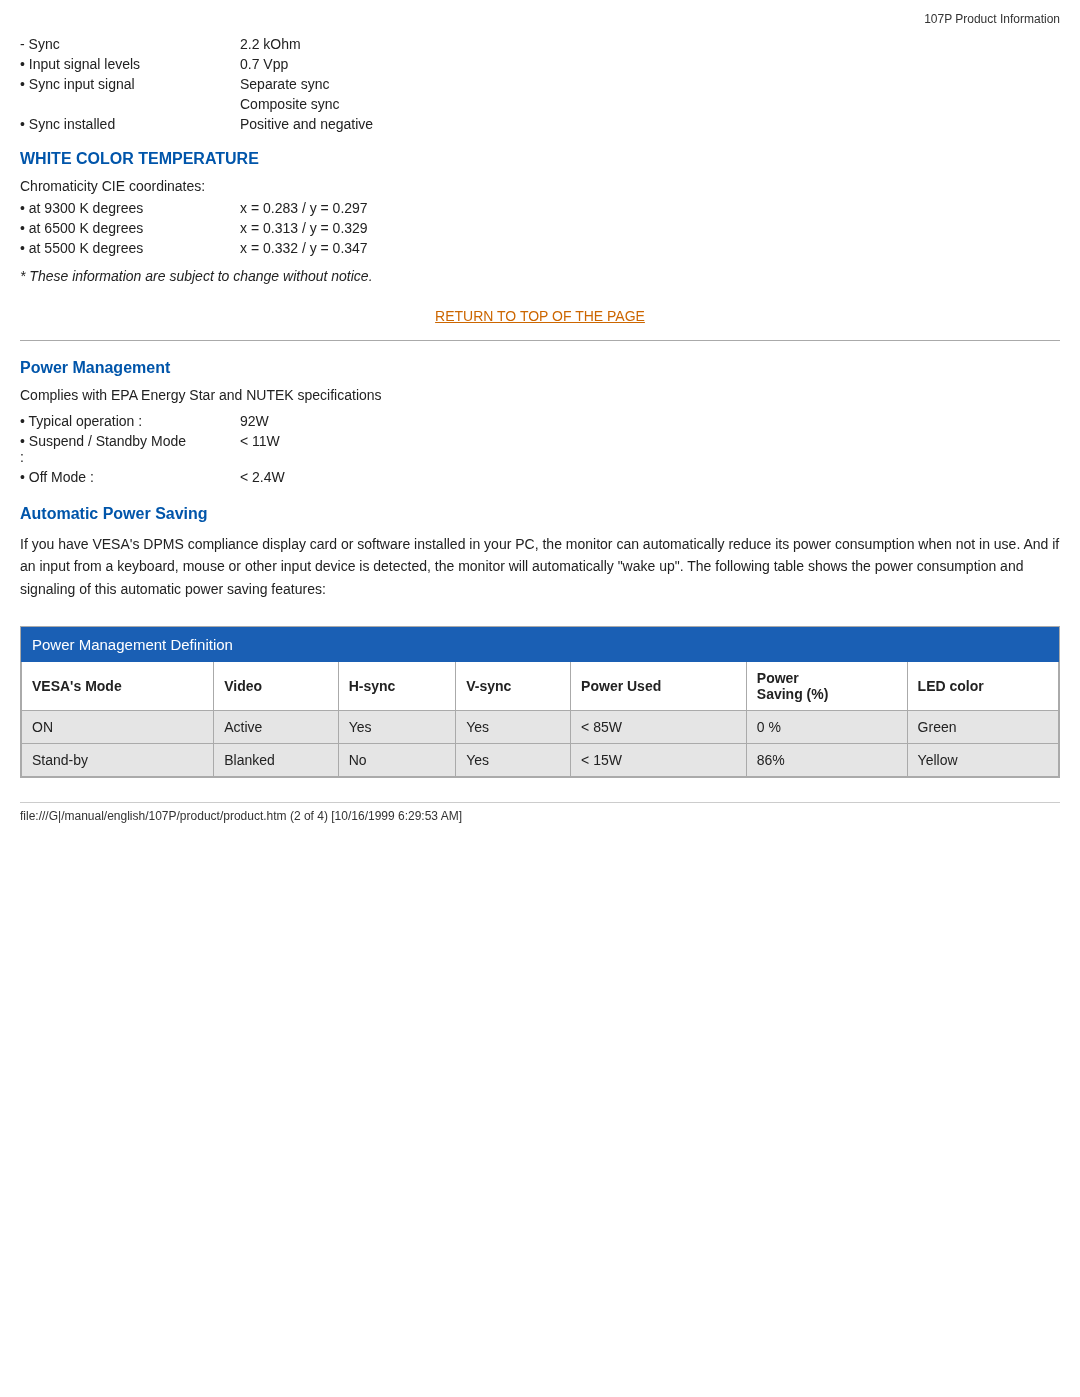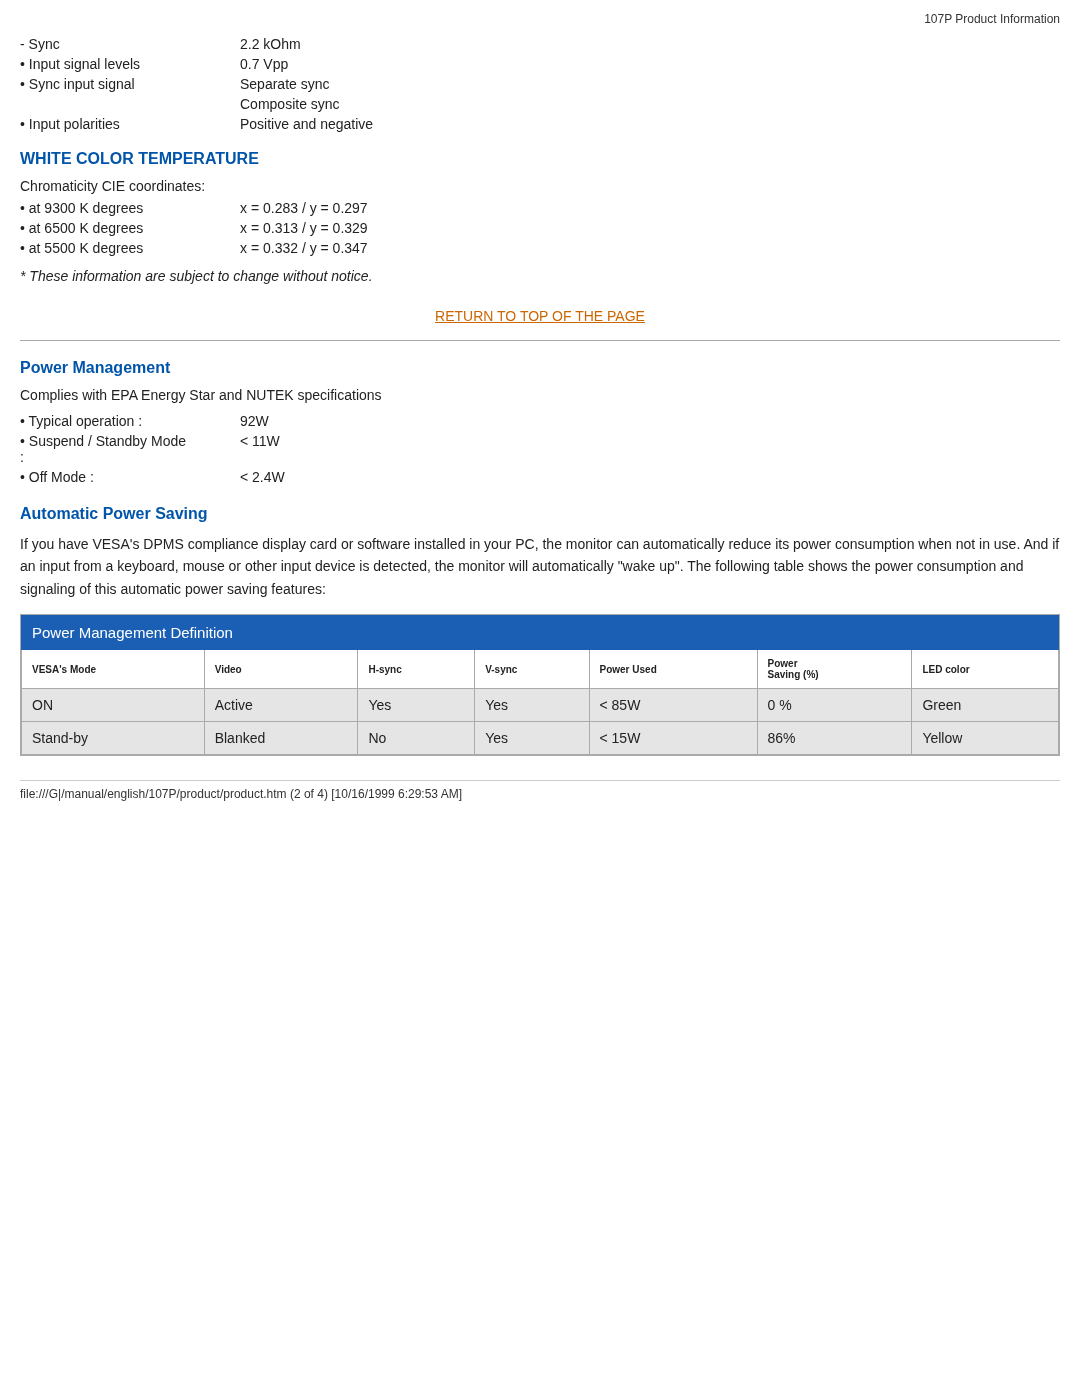--- a/index.html
+++ b/index.html
@@ -80,21 +80,21 @@
     .power-list-label {
       min-width: 220px;
     }
     .power-list-value {
       flex: 1;
     }
     .auto-power-section {
       margin-bottom: 16px;
     }
     .auto-power-desc {
-      margin-bottom: 14px;
+      margin-bottom: 26px;
       line-height: 1.6;
     }
     .power-table-wrapper {
       border: 1px solid #aaa;
       margin-bottom: 20px;
     }
     .power-table {
       width: 100%;
       border-collapse: collapse;
     }
@@ -108,21 +108,21 @@
       background-color: #1a5fb4;
       color: #fff;
       font-weight: normal;
       font-size: 15px;
       border: 1px solid #1a5fb4;
     }
     .power-table thead tr.col-header th {
       background-color: #fff;
       color: #222;
       font-weight: bold;
-      font-size: 10px;
+      font-size: 14px;
     }
     .power-table tbody tr td {
       font-size: 14px;
       background-color: #e5e5e5;
     }
     .footer-bar {
       font-size: 12px;
       color: #333;
       margin-top: 24px;
       border-top: 1px solid #ccc;
@@ -147,21 +147,21 @@
   </div>
   <div class="specs-row">
     <span class="specs-label">• Sync input signal</span>
     <span class="specs-value">Separate sync</span>
   </div>
   <div class="specs-row">
     <span class="specs-label"></span>
     <span class="specs-value">Composite sync</span>
   </div>
   <div class="specs-row">
-    <span class="specs-label">• Input polarities</span>
+    <span class="specs-label">• Sync installed</span>
     <span class="specs-value">Positive and negative</span>
   </div>
 </div>
 
 <div>
   <h2 class="section-heading blue">WHITE COLOR TEMPERATURE</h2>
   <p class="chromaticity-label">Chromaticity CIE coordinates:</p>
 
   <div class="specs-row">
     <span class="specs-label">• at 9300 K degrees</span>

